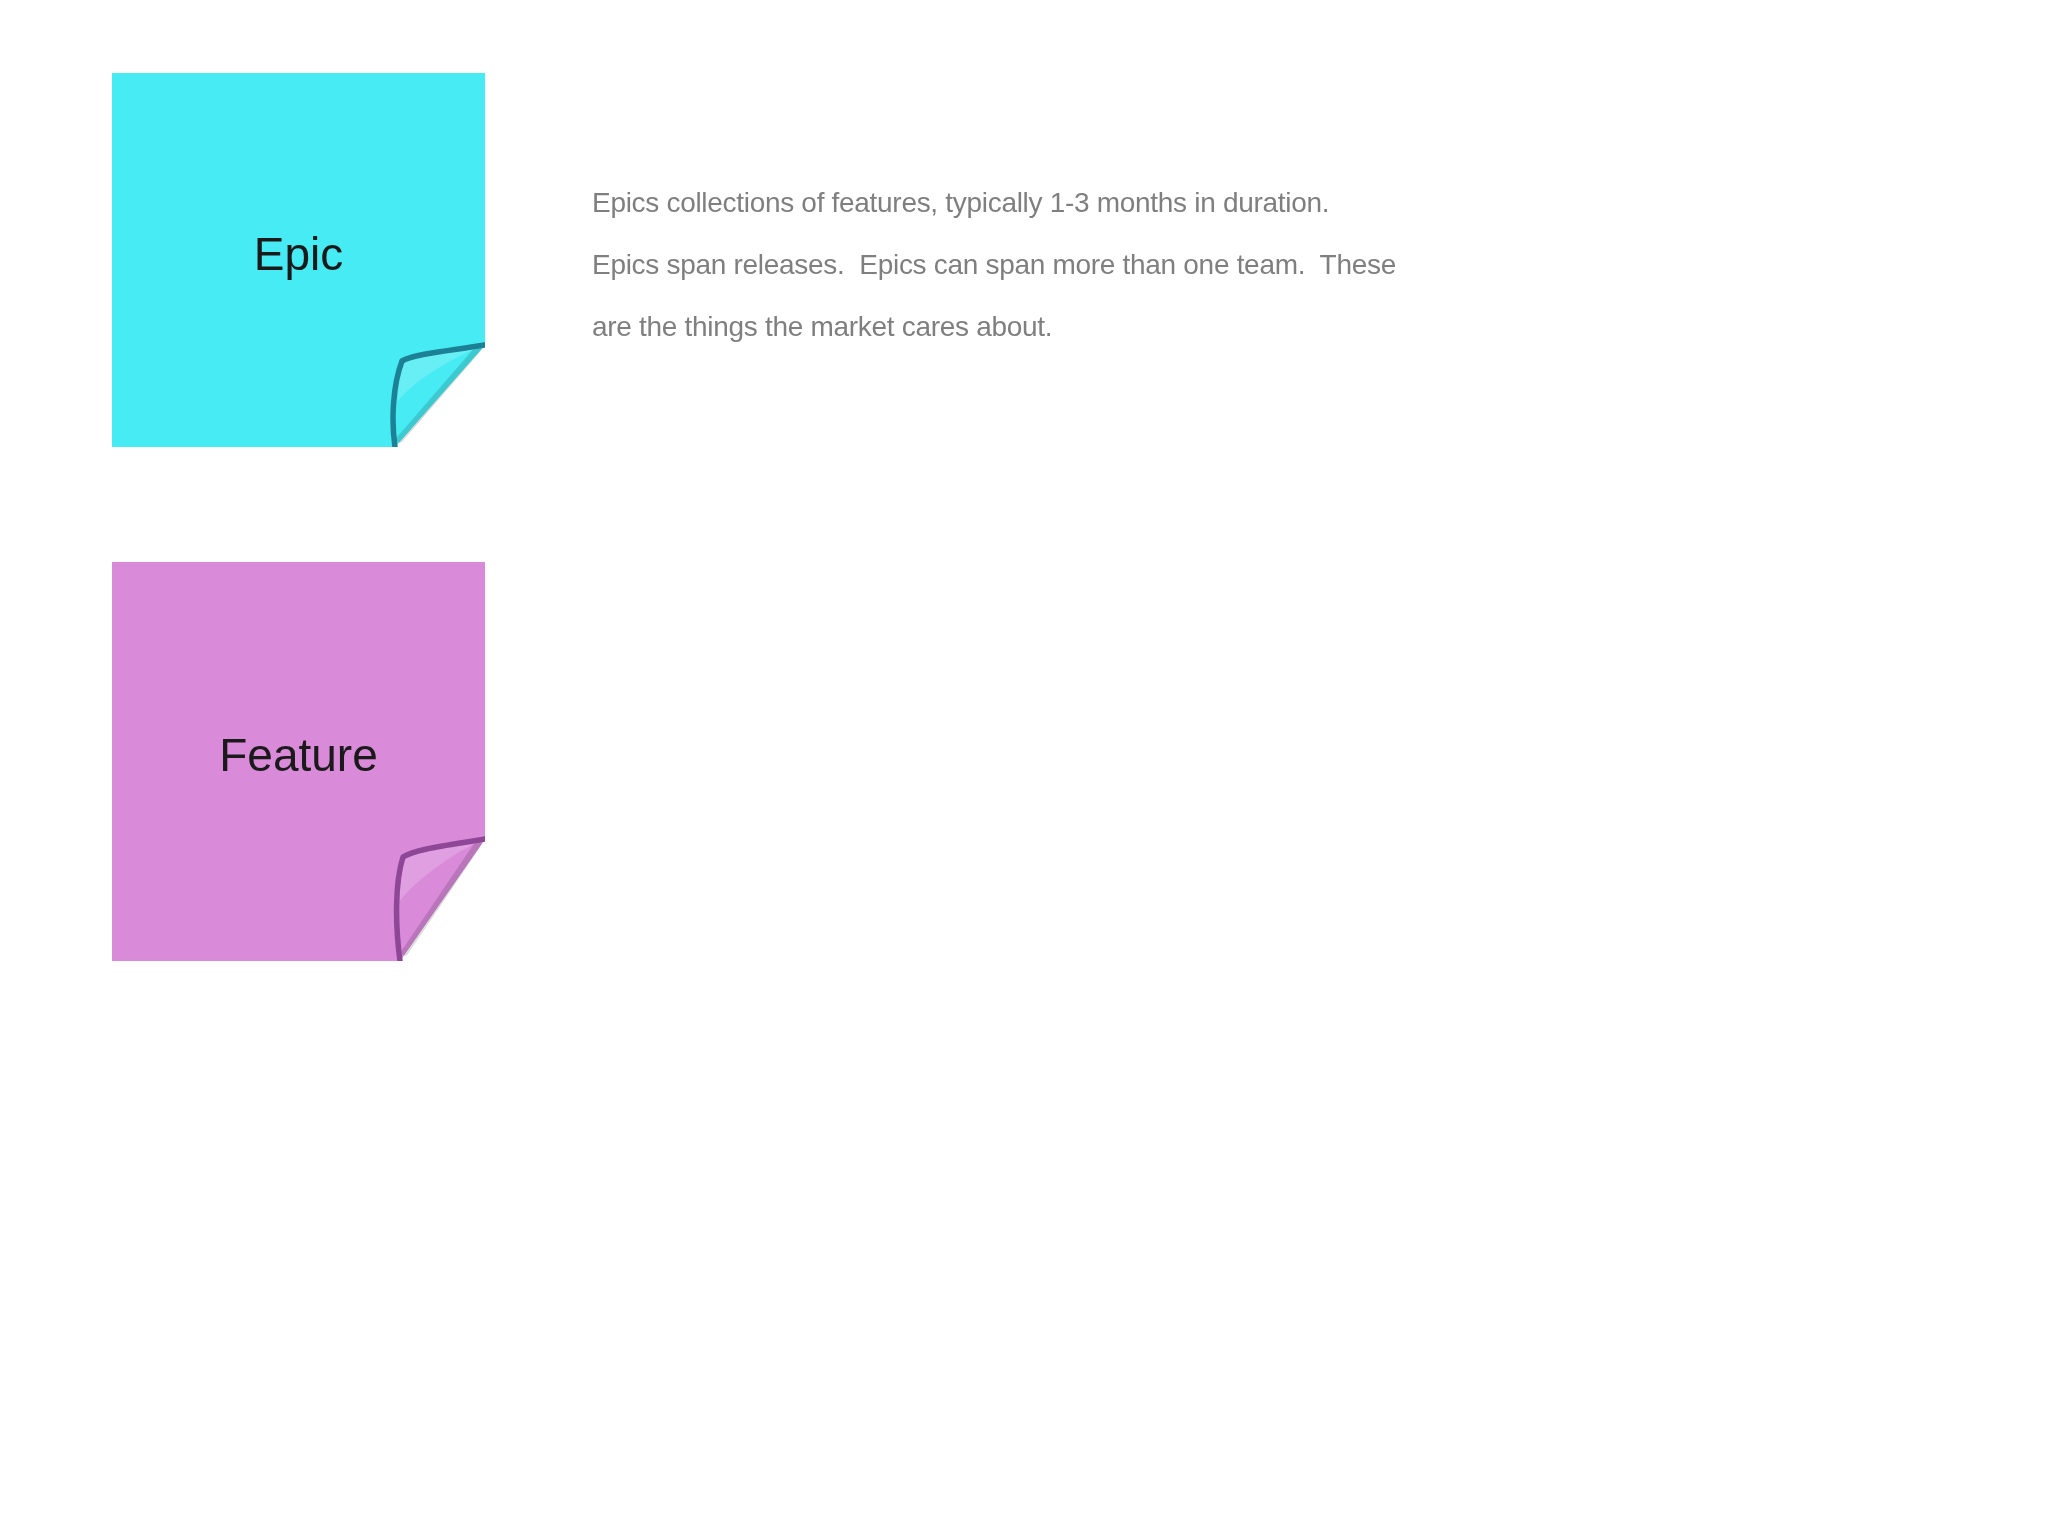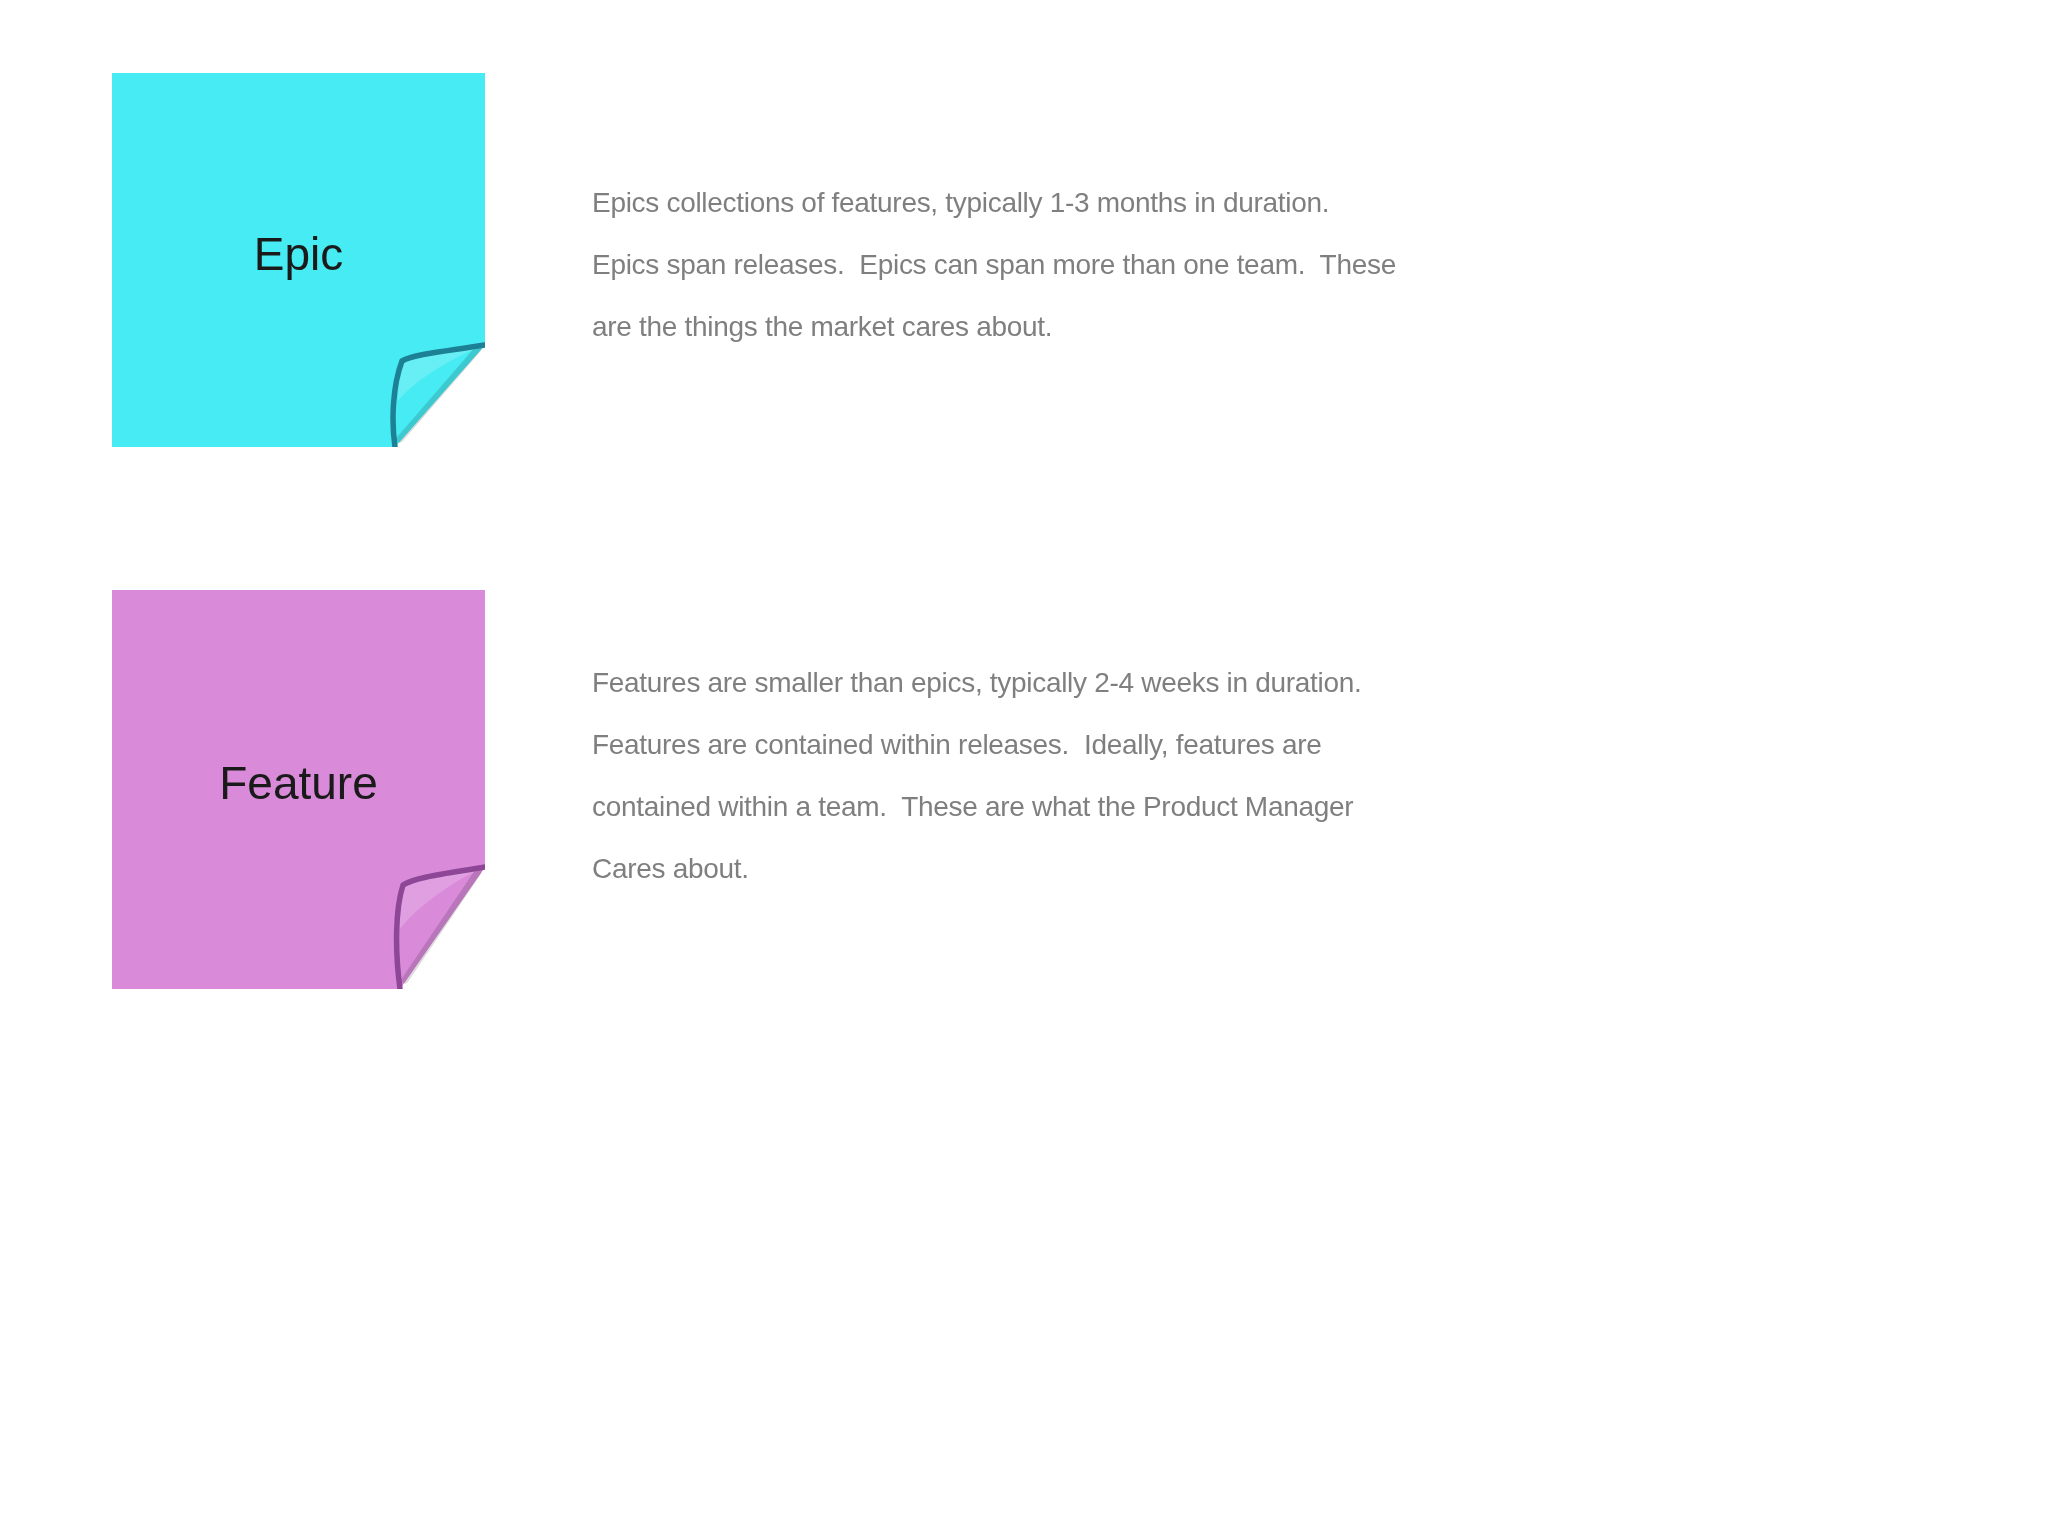--- a/index.html
+++ b/index.html
@@ -18,21 +18,21 @@
     width: 2048px;
     height: 1536px;
     background: #ffffff;
   }
   .note {
     position: absolute;
     left: 112px;
     width: 373px;
   }
   .note-epic    { top: 73px;  height: 374px; }
-  .note-feature { top: 590px; height: 399px; }
+  .note-feature { top: 562px; height: 399px; }
   .note svg {
     position: absolute;
     left: 0;
     top: 0;
     display: block;
   }
   .note-label {
     position: absolute;
     left: 0;
     top: 0;
@@ -99,18 +99,14 @@
     <svg width="373" height="399" viewBox="0 0 373 399">
       <path d="M0 0 H373 V277 L288 399 H0 Z" fill="#d98ad9"></path>
       <path d="M373 277 C338 283 303 287 291 295 C283 320 283 362 288 399 Z" fill="#d98ad9"></path>
       <path class="flap-highlight" d="M373 277 C338 283 303 287 291 295 C288 308 287 324 287 340 C302 320 338 292 373 277 Z"></path>
       <path class="fold-shadow" d="M293 390 L366 282"></path>
       <path class="curl-edge" d="M373 277 C338 283 303 287 291 295 C283 320 283 362 288 399" stroke="#8d4796"></path>
     </svg>
     <div class="note-label">Feature</div>
   </div>
 
-  <div class="desc desc-feature">Features are smaller than epics, typically 2-4 weeks in duration.
-Features are contained within releases.  Ideally, features are
-contained within a team.  These are what the Product Manager
-Cares about.</div>
 
 </div>
 
 </body></html>

